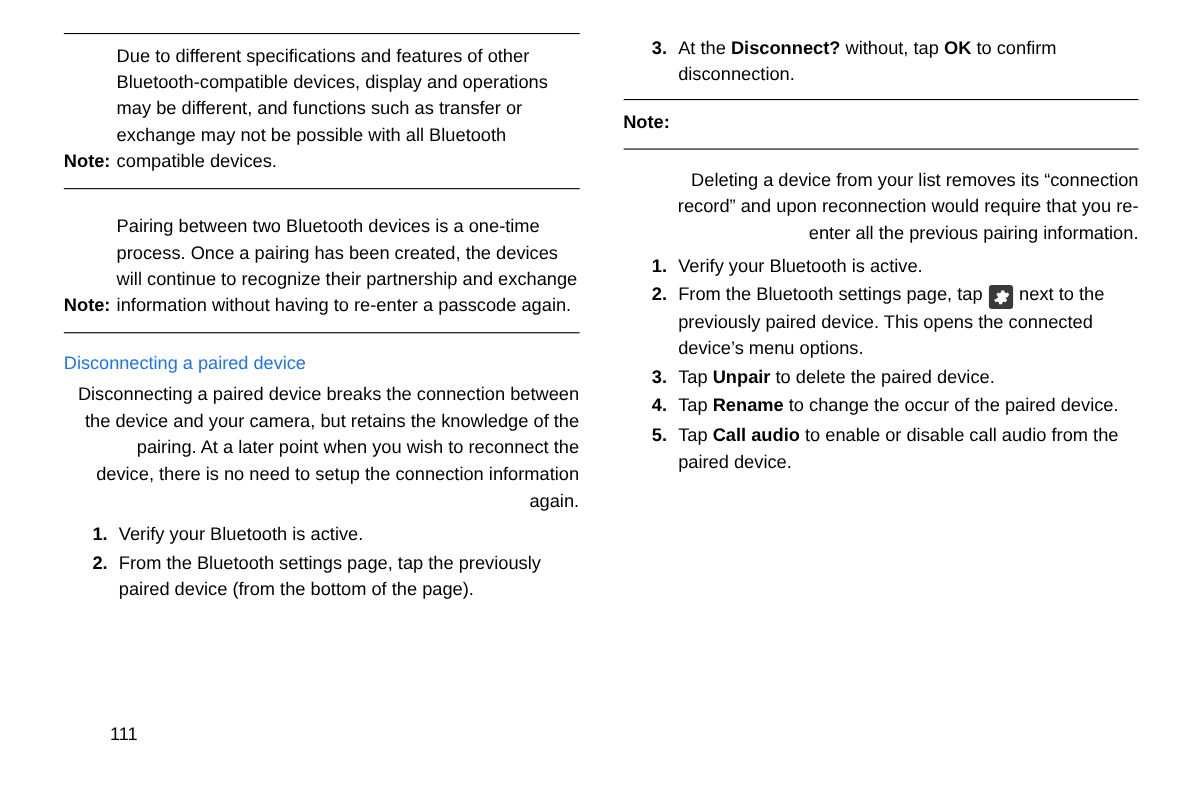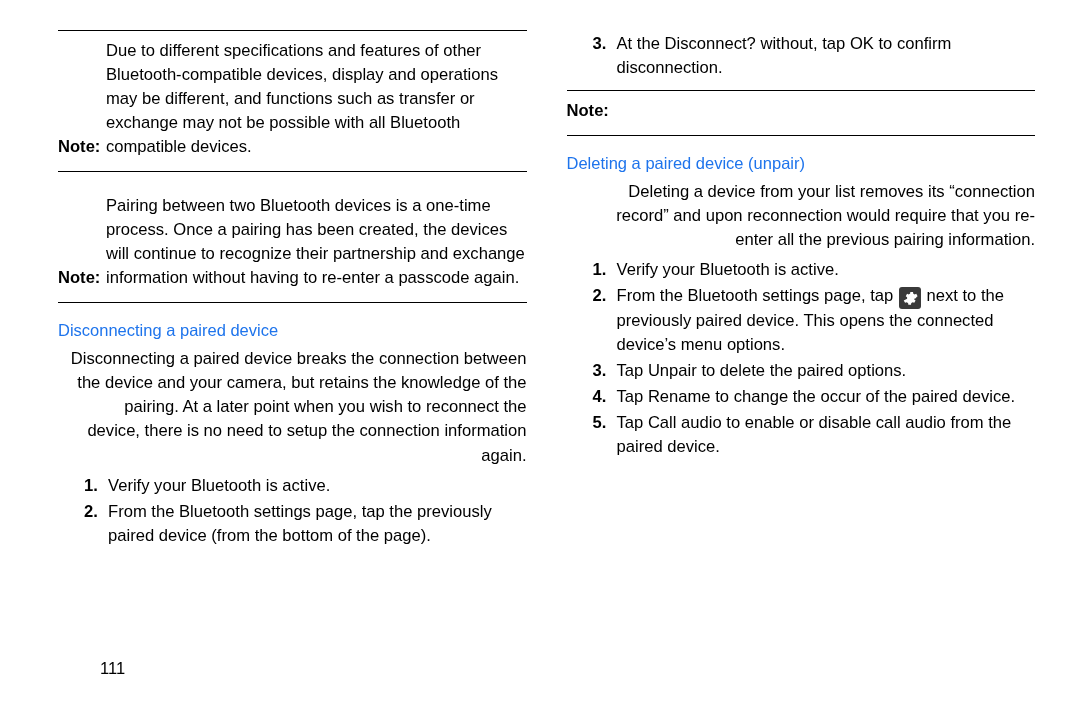--- a/index.html
+++ b/index.html
@@ -61,21 +61,21 @@
     display: flex;
     margin: 2px 0 2px 26px;
   }
   .ol > li .num {
     font-weight: 700;
     min-width: 24px;
   }
   .ol > li .txt {
     flex: 1;
   }
-  .b { font-weight: 400; }
+  .b { font-weight: 700; }
   .gear-icon {
     display: inline-flex;
     align-items: center;
     justify-content: center;
     width: 22px;
     height: 22px;
     background: #3a3a3a;
     border-radius: 3px;
     vertical-align: -5px;
     margin: 0 1px;
@@ -131,21 +131,20 @@
         <span class="txt">
           <span>At the </span><span class="b">Disconnect?</span><span> without, tap </span><span class="b">OK</span><span> to confirm disconnection.</span>
         </span>
       </li>
     </ol>
 
     <div class="note-block">
       <div class="note-label">Note:</div>
     </div>
 
-    <div class="subhead">Deleting a paired device (unpair)</div>
 
     <p class="para">Deleting a device from your list removes its “connection record” and upon reconnection would require that you re-enter all the previous pairing information.</p>
 
     <ol class="ol">
       <li>
         <span class="num">1.</span>
         <span class="txt">Verify your Bluetooth is active.</span>
       </li>
       <li>
         <span class="num">2.</span>
@@ -155,21 +154,21 @@
             <svg width="16" height="16" viewBox="0 0 24 24" fill="#fff">
               <path d="M12 8a4 4 0 100 8 4 4 0 000-8zm9.4 4a7.4 7.4 0 00-.1-1.2l2.1-1.6-2-3.4-2.5 1a7.5 7.5 0 00-2-1.2l-.4-2.6h-4l-.4 2.6a7.5 7.5 0 00-2 1.2l-2.5-1-2 3.4 2.1 1.6a7.4 7.4 0 000 2.4L2.6 15.8l2 3.4 2.5-1c.6.5 1.3.9 2 1.2l.4 2.6h4l.4-2.6c.7-.3 1.4-.7 2-1.2l2.5 1 2-3.4-2.1-1.6c.1-.4.1-.8.1-1.2z"></path>
             </svg>
           </span>
           <span> next to the previously paired device. This opens the connected device’s menu options.</span>
         </span>
       </li>
       <li>
         <span class="num">3.</span>
         <span class="txt">
-          <span>Tap </span><span class="b">Unpair</span><span> to delete the paired options.</span>
+          <span>Tap </span><span class="b">Unpair</span><span> to delete the paired device.</span>
         </span>
       </li>
       <li>
         <span class="num">4.</span>
         <span class="txt">
           <span>Tap </span><span class="b">Rename</span><span> to change the occur of the paired device.</span>
         </span>
       </li>
       <li>
         <span class="num">5.</span>

